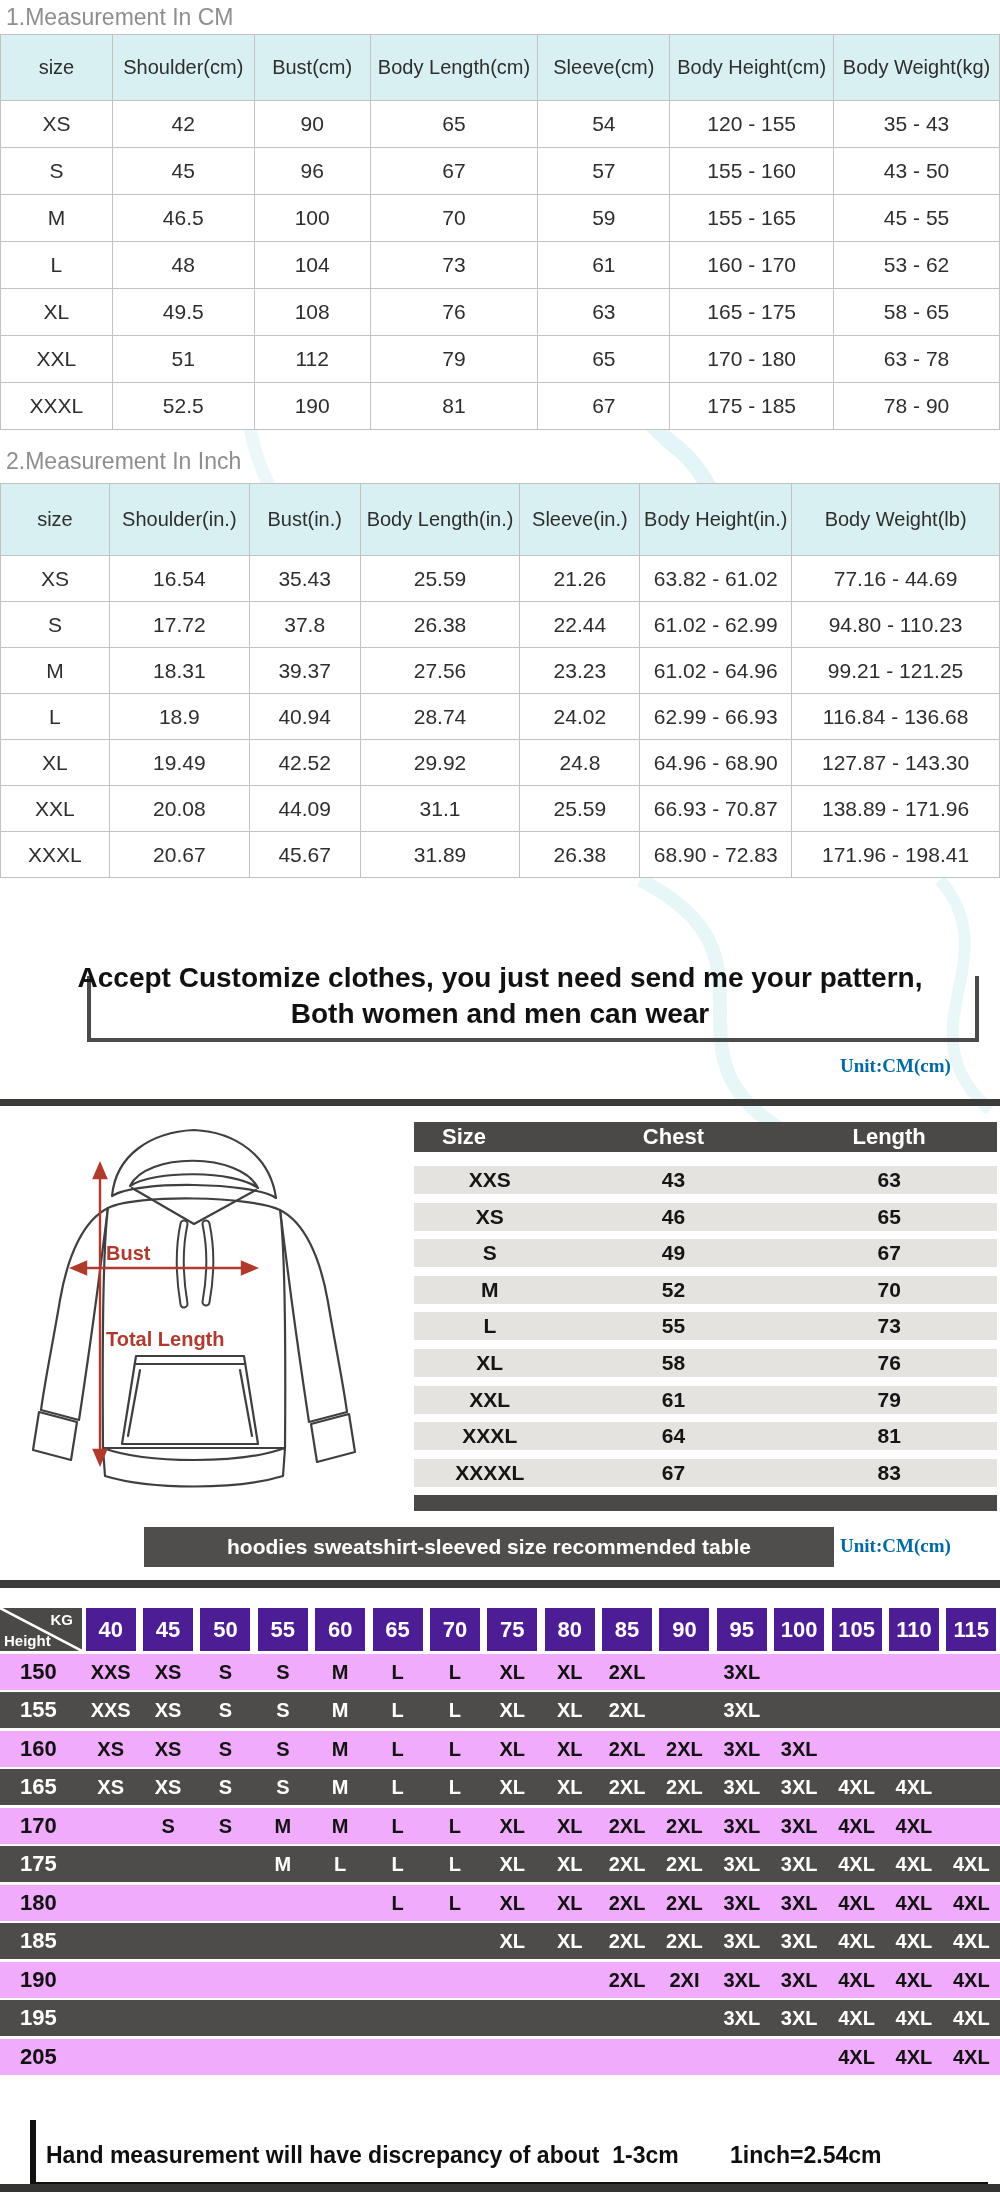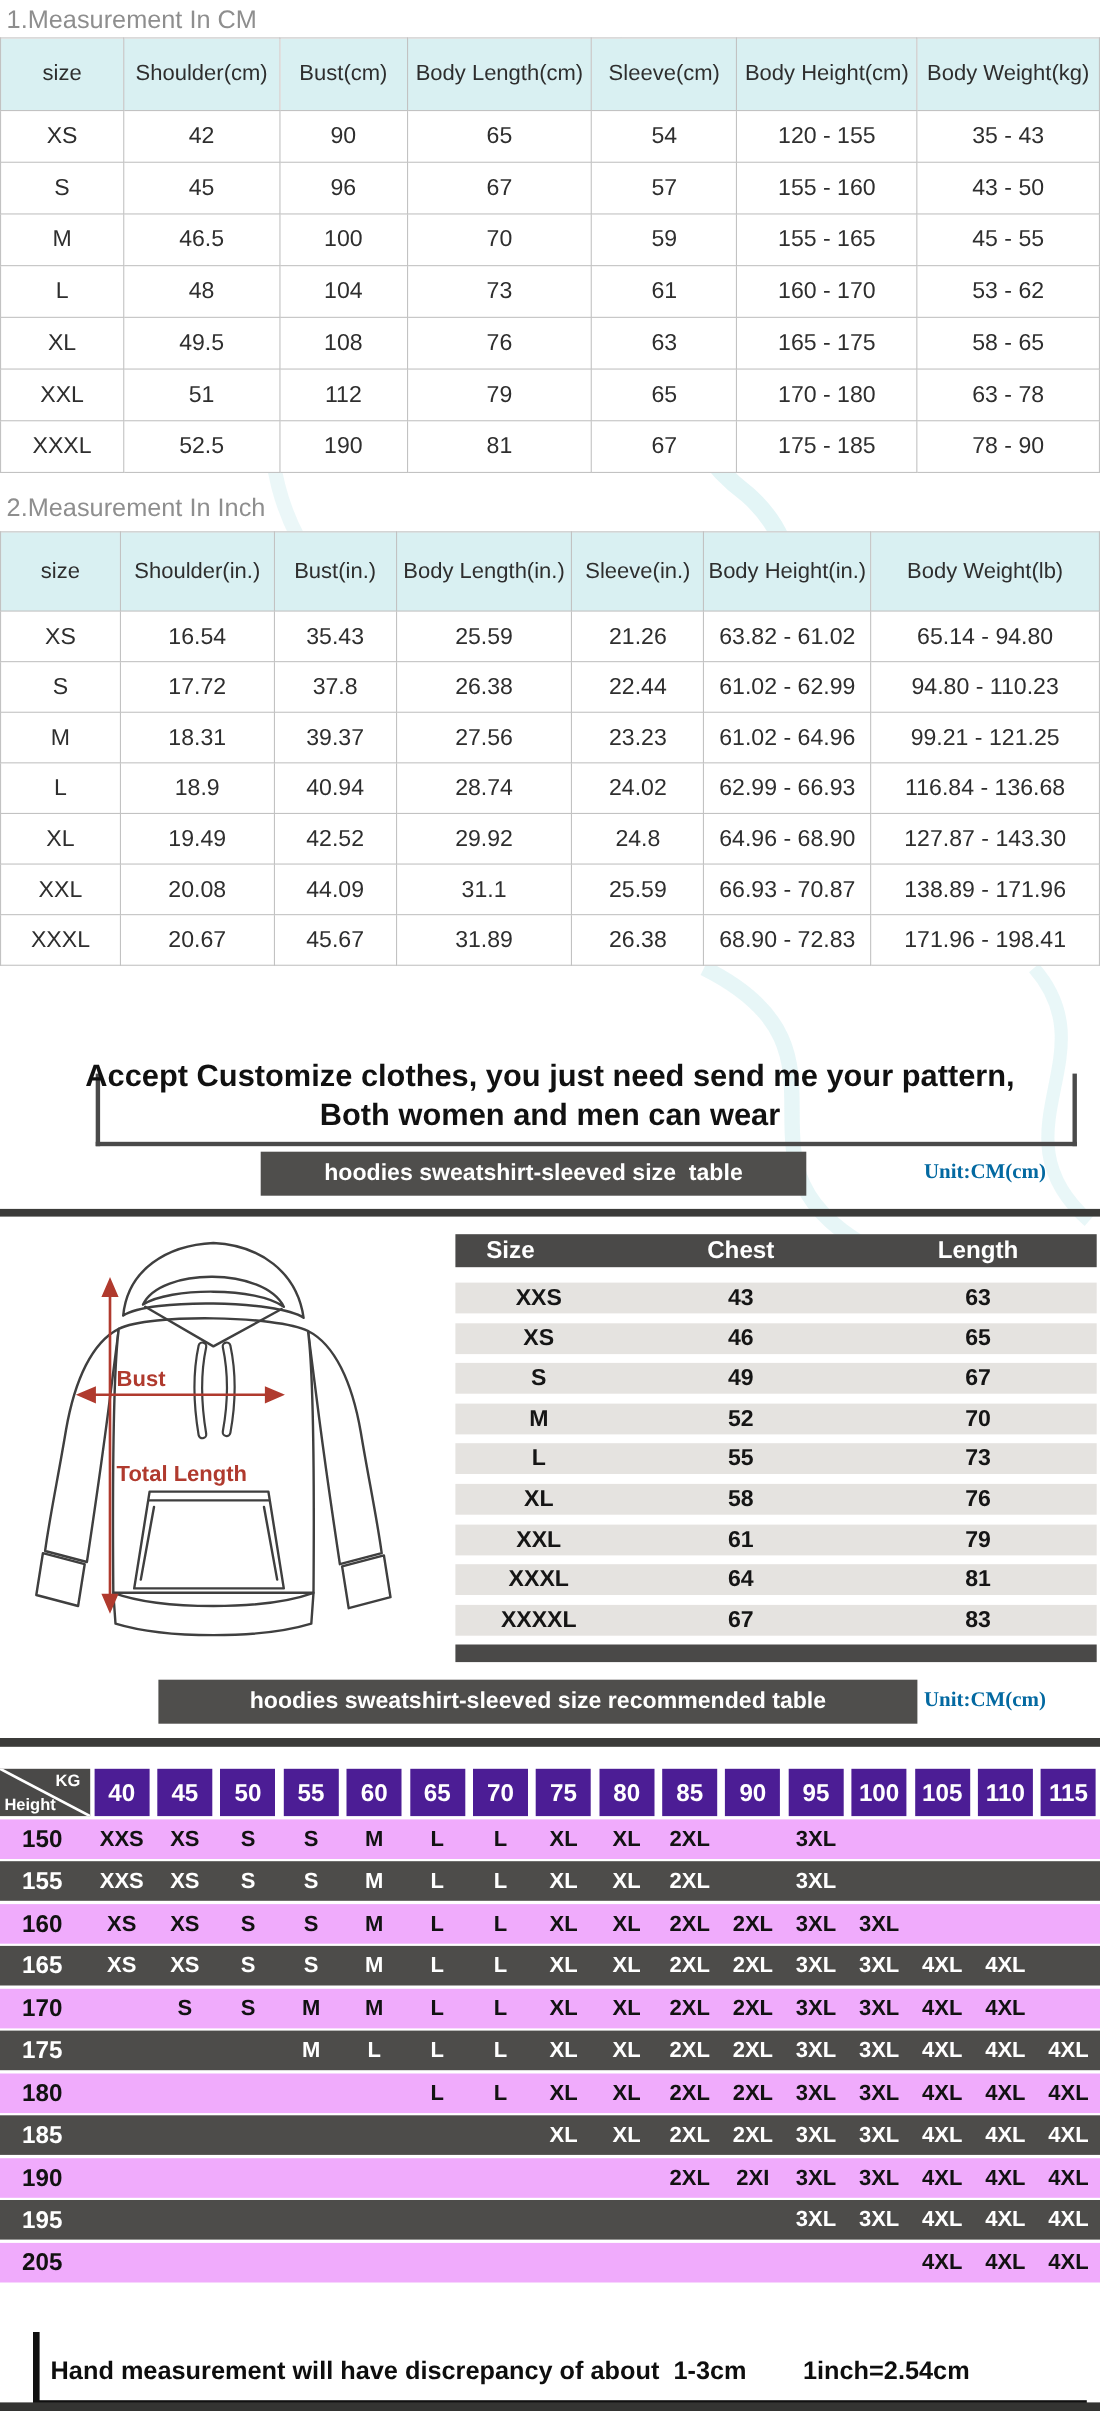--- a/index.html
+++ b/index.html
@@ -193,21 +193,21 @@
         </tr>
       </thead>
     <tbody>
         <tr>
           <td>XS</td>
           <td>16.54</td>
           <td>35.43</td>
           <td>25.59</td>
           <td>21.26</td>
           <td>63.82 - 61.02</td>
-          <td>65.14 - 94.80</td>
+          <td>77.16 - 44.69</td>
         </tr>
         <tr>
           <td>S</td>
           <td>17.72</td>
           <td>37.8</td>
           <td>26.38</td>
           <td>22.44</td>
           <td>61.02 - 62.99</td>
           <td>94.80 - 110.23</td>
         </tr>
@@ -256,21 +256,20 @@
           <td>68.90 - 72.83</td>
           <td>171.96 - 198.41</td>
         </tr>
       </tbody>
   </table>
 
   <div class="abs bracket" style="left:87px;top:976px;width:884px;height:62px;"></div>
   <div class="abs note-line" style="left:0;top:962px;">Accept Customize clothes, you just need send me your pattern,</div>
   <div class="abs note-line" style="left:0;top:998px;">Both women and men can wear</div>
 
-  <div class="abs gbar pre" style="left:237px;top:1047px;width:496px;height:40px;line-height:40px;">hoodies sweatshirt-sleeved size  table</div>
   <div class="abs unit" style="left:840px;top:1055px;">Unit:CM(cm)</div>
   <div class="abs rule" style="left:0;top:1099px;height:7px;"></div>
 
   <svg class="abs" style="left:12px;top:1118px;" width="372" height="392" viewBox="0 0 372 392">
     <g stroke="#3f3f3f" stroke-width="2.2" fill="#fff" stroke-linejoin="round" stroke-linecap="round">
 
       <path d="M 96,90 C 72,102 56,136 48,182 C 41,224 33,262 29,292 L 67,302 C 73,262 80,214 86,168 Z"></path>
       <path d="M 27,294 L 65,304 L 59,342 L 21,332 Z"></path>
 
       <path d="M 268,92 C 292,104 308,138 316,184 C 323,226 331,264 335,294 L 297,304 C 291,264 284,216 278,170 Z"></path>

